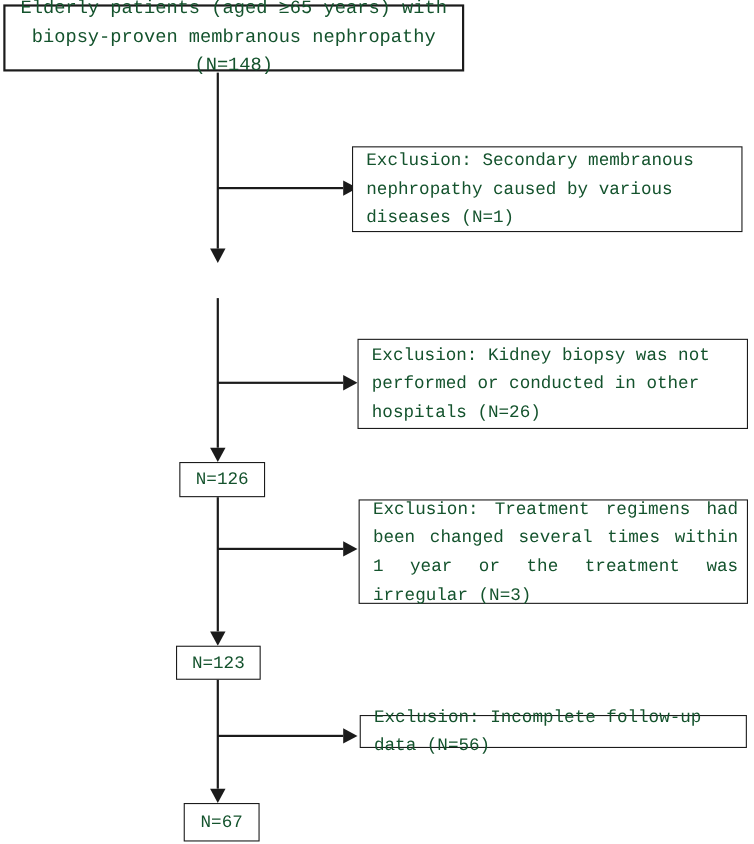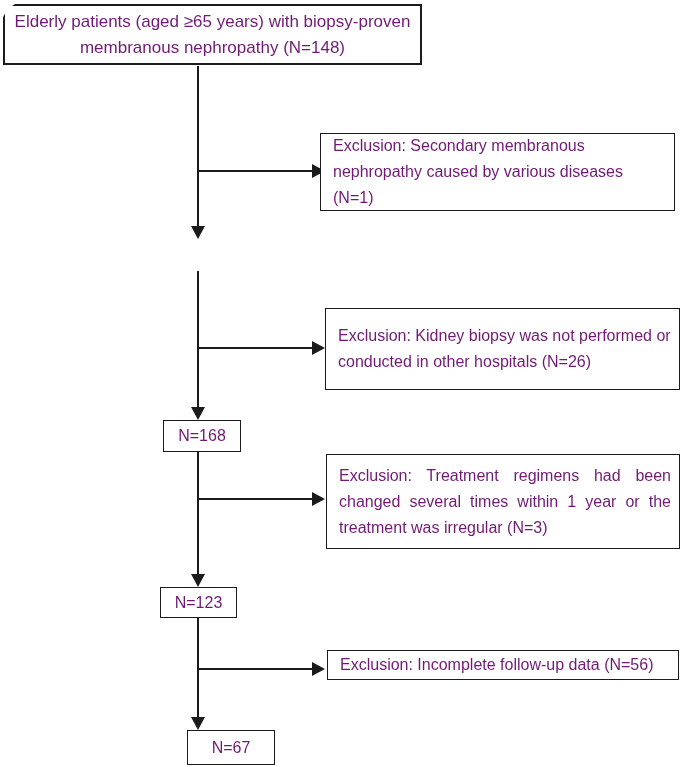--- a/index.html
+++ b/index.html
@@ -1,24 +1,23 @@
 <!DOCTYPE html>
 <html><head>
 <meta charset="utf-8">
 <style>
   html, body { margin: 0; padding: 0; background: #ffffff; }
   #canvas {
     position: relative;
     width: 685px;
     height: 767px;
     background: #ffffff;
-    font-family: Liberation Sans, sans-serif;
-    color: #701a75;
+    font-family: Liberation Mono, monospace;
+    color: #14532d;
     overflow: hidden;
-    border-radius: 30px;
   }
   .box {
     position: absolute;
     border: 1.5px solid #1b1b1b;
     background: #ffffff;
     box-sizing: border-box;
     display: flex;
     align-items: center;
   }
   .start-box {
@@ -88,21 +87,21 @@
   <div class="vline" style="left:197px; top:271px; height:136px;"></div>
   <div class="arrow-down" style="left:191px; top:407px;"></div>
   <div class="hline" style="left:198px; top:347px; width:114px;"></div>
   <div class="arrow-right" style="left:312px; top:341px;"></div>
 
   <div class="box excl-box" style="left:325px; top:308px; width:355px; height:82px;">
     <span class="excl-text">Exclusion: Kidney biopsy was not performed or conducted in other hospitals (N=26)</span>
   </div>
 
   <div class="box count-box" style="left:163px; top:420px; width:78px; height:32px;">
-    <span>N=168</span>
+    <span>N=126</span>
   </div>
 
   <div class="vline" style="left:197px; top:452px; height:122px;"></div>
   <div class="arrow-down" style="left:191px; top:574px;"></div>
   <div class="hline" style="left:198px; top:498px; width:114px;"></div>
   <div class="arrow-right" style="left:312px; top:492px;"></div>
 
   <div class="box excl-box" style="left:326px; top:454px; width:354px; height:95px;">
     <span class="excl-text justify">Exclusion: Treatment regimens had been changed several times within 1 year or the treatment was irregular (N=3)</span>
   </div>
@@ -113,17 +112,17 @@
 
   <div class="vline" style="left:197px; top:618px; height:99px;"></div>
   <div class="arrow-down" style="left:191px; top:717px;"></div>
   <div class="hline" style="left:198px; top:668px; width:114px;"></div>
   <div class="arrow-right" style="left:312px; top:662px;"></div>
 
   <div class="box excl-box" style="left:327px; top:650px; width:352px; height:30px;justify-content:flex-end;">
     <span class="excl-text">Exclusion: Incomplete follow-up data (N=56)</span>
   </div>
 
-  <div class="box count-box" style="left:167px; top:730px; width:88px; height:35px;margin-left:20px;">
+  <div class="box count-box" style="left:167px; top:730px; width:69px; height:35px;">
     <span>N=67</span>
   </div>
 
 </div>
 
 </body></html>

